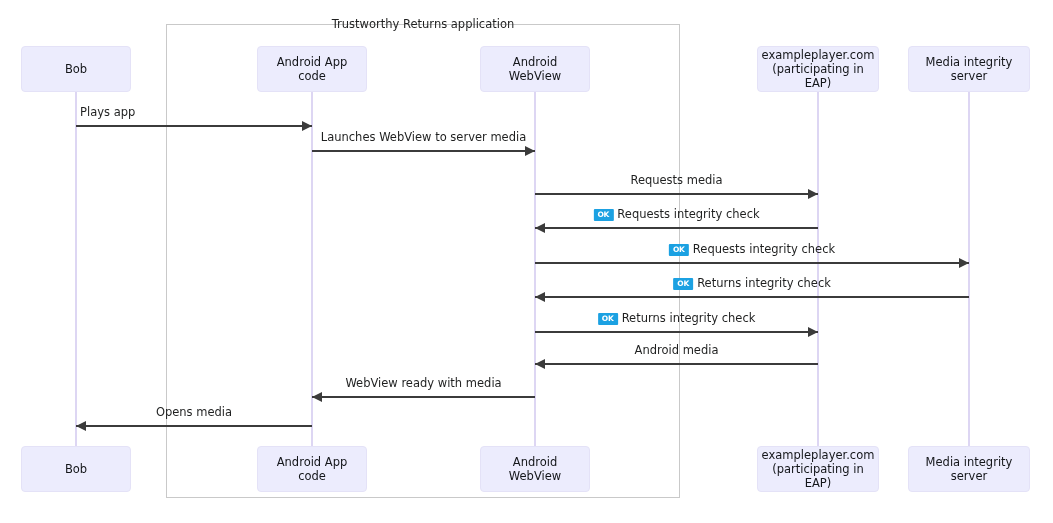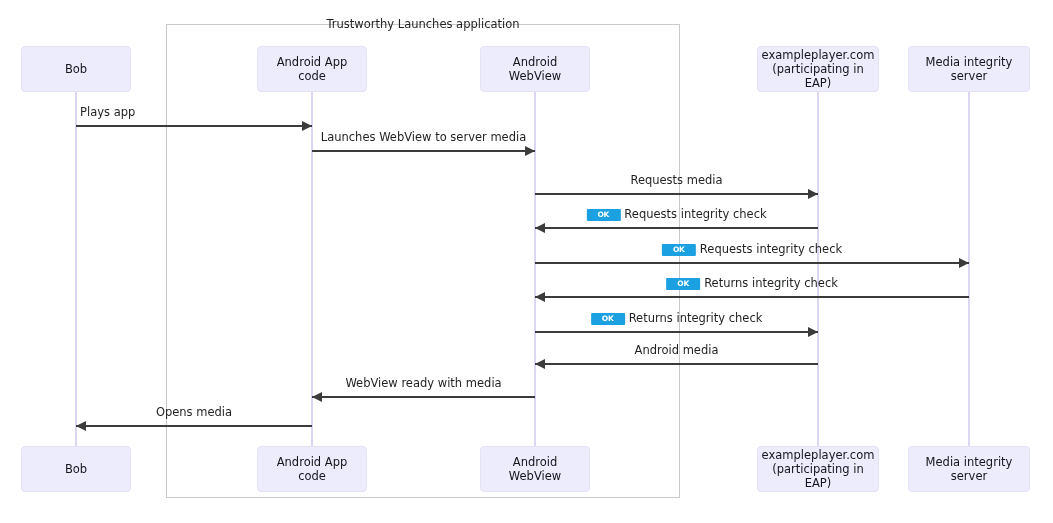--- a/index.html
+++ b/index.html
@@ -99,42 +99,42 @@
   }
   .msg-label.left-anchored {
     left: 4px;
   }
 
   
   .ok-badge {
     display: inline-flex;
     align-items: center;
     justify-content: center;
-    width: 34px;
+    width: 20px;
     height: 12px;
     background: #1ba1e2;
     color: #ffffff;
     font-size: 7.5px;
     font-weight: bold;
     font-family: "DejaVu Sans", "Liberation Sans", sans-serif;
     letter-spacing: -0.2px;
     line-height: 1;
     border-radius: 1px;
     flex: none;
     position: relative;
     top: 0.5px;
   }
 </style>
 </head>
 <body>
 
 <div id="canvas">
 
   <div class="group-box" id="group-box" style="left: 166px; top: 24px; width: 514px; height: 474px;"></div>
-  <div class="group-label" id="group-label" style="left: 166px; top: 17px; width: 514px;">Trustworthy Launches application</div>
+  <div class="group-label" id="group-label" style="left: 166px; top: 17px; width: 514px;">Trustworthy Returns application</div>
 
   <div id="lifelines-layer">
       <div class="lifeline" style="left: 75.3px; top: 92px; height: 354px;"></div>
       <div class="lifeline" style="left: 311.3px; top: 92px; height: 354px;"></div>
       <div class="lifeline" style="left: 534.3px; top: 92px; height: 354px;"></div>
       <div class="lifeline" style="left: 817.3px; top: 92px; height: 354px;"></div>
       <div class="lifeline" style="left: 968.3px; top: 92px; height: 354px;"></div>
     </div>
 
   <div id="actors-top">

